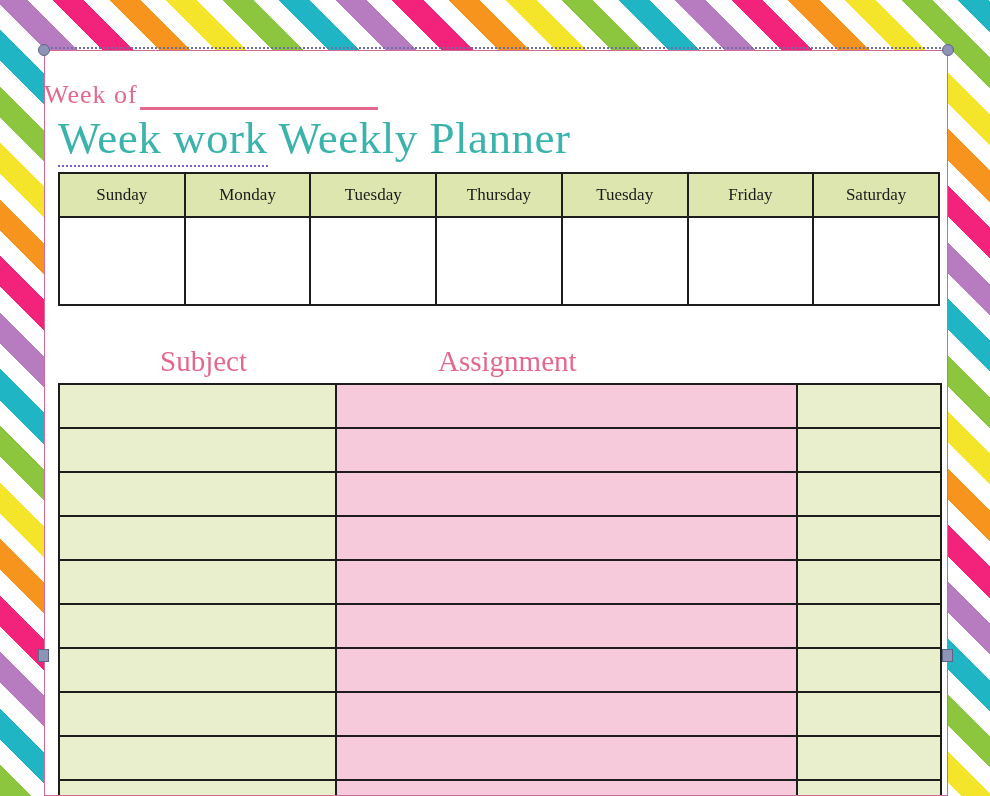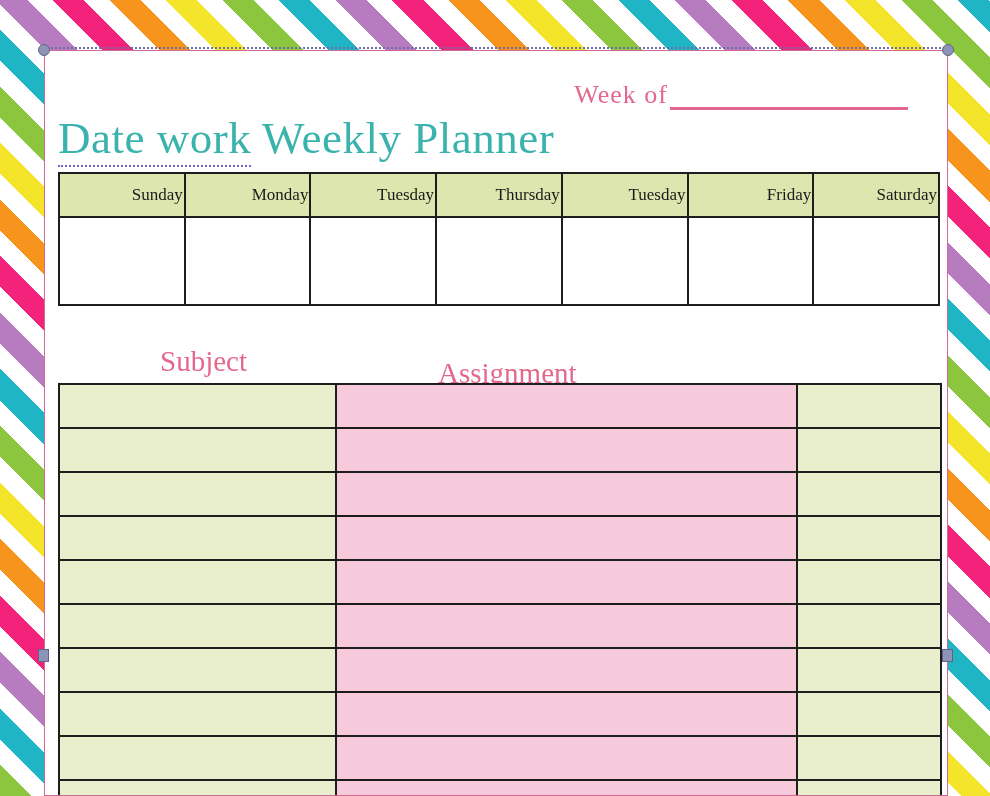--- a/index.html
+++ b/index.html
@@ -85,23 +85,23 @@
     height: 12px;
   }
   .h-tl { left: 38px;  top: 44px; }
   .h-tr { left: 942px; top: 44px; }
   .h-ml { left: 38px;  top: 649px; }
   .h-mr { left: 942px; top: 649px; }
 
   
   .week-of-row {
     position: absolute;
-    left: 0; right: 0;
+    left: 0; right: 10px;
     top: 30px;
-    text-align: right;
+    text-align: left;
     padding-right: 40px;
   }
   .week-of-label {
     font-family: "Liberation Serif", serif;
     font-size: 26px;
     color: #e4688d;
     letter-spacing: 1px;
     vertical-align: bottom;
   }
   .week-of-line {
@@ -142,21 +142,21 @@
     border: 2px solid #1d1d1d;
     box-sizing: border-box;
   }
   #days-table th {
     background: #dde6ae;
     height: 44px;
     font-family: "Liberation Serif", serif;
     font-size: 17px;
     font-weight: normal;
     color: #1b1b1b;
-    text-align: right;
+    text-align: center;
   }
   #days-table td {
     background: #ffffff;
     height: 88px;
   }
 
   
   #hw-headers {
     position: absolute;
     left: 14px;
@@ -165,21 +165,21 @@
     height: 40px;
   }
   .hw-head {
     position: absolute;
     font-family: "Liberation Serif", serif;
     font-size: 29px;
     color: #e4688d;
     white-space: nowrap;
   }
   .hw-head-subject    { left: 66px;  top: 0; margin-left: 36px; }
-  .hw-head-assignment { left: 380px; top: 12px; font-family: Liberation Serif, serif; }
+  .hw-head-assignment { left: 380px; top: 0; font-family: Liberation Serif, serif; }
   .hw-head-duedate    { left: 712px; top: 0; }
 
   
   #hw-table {
     position: absolute;
     left: 14px;
     top: 333px;
     width: 882px;
     border-collapse: collapse;
     table-layout: fixed;
@@ -211,21 +211,21 @@
   <div id="stripes"></div>
 
   <div id="doc-frame">
     <div id="hw-clip">
 
       <div class="week-of-row">
         <span class="week-of-label">Week  of</span><span class="week-of-line"></span>
       </div>
 
       <div class="planner-title">
-        <span class="spell-underline">Date work</span><span> Weekly Planner</span>
+        <span class="spell-underline">Week work</span><span> Weekly Planner</span>
       </div>
 
       <table id="days-table">
         <thead>
           <tr>
             <th>Sunday</th>
             <th>Monday</th>
             <th>Tuesday</th>
             <th>Thursday</th>
             <th>Tuesday</th>

